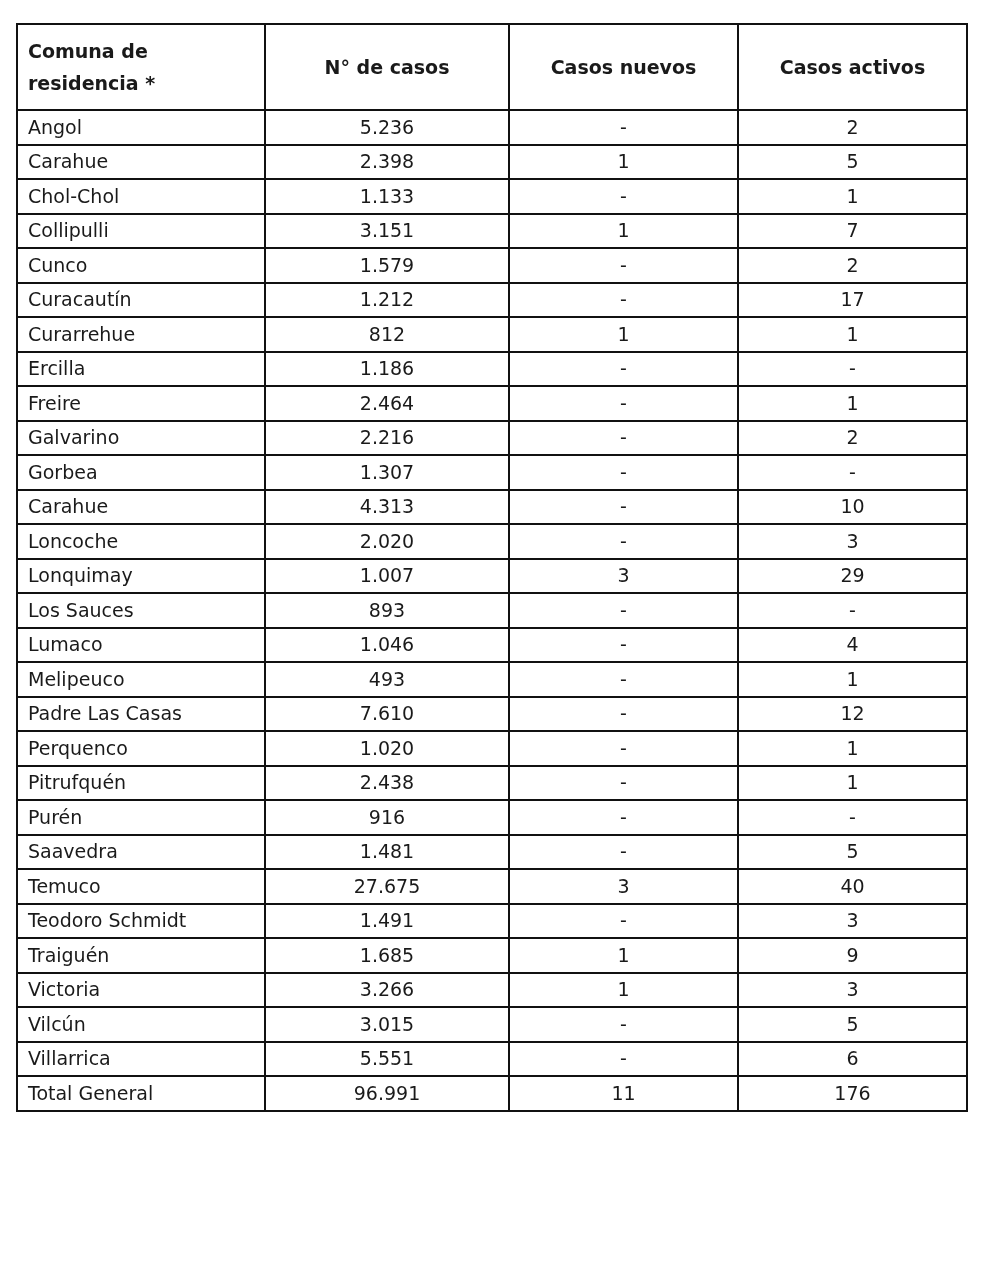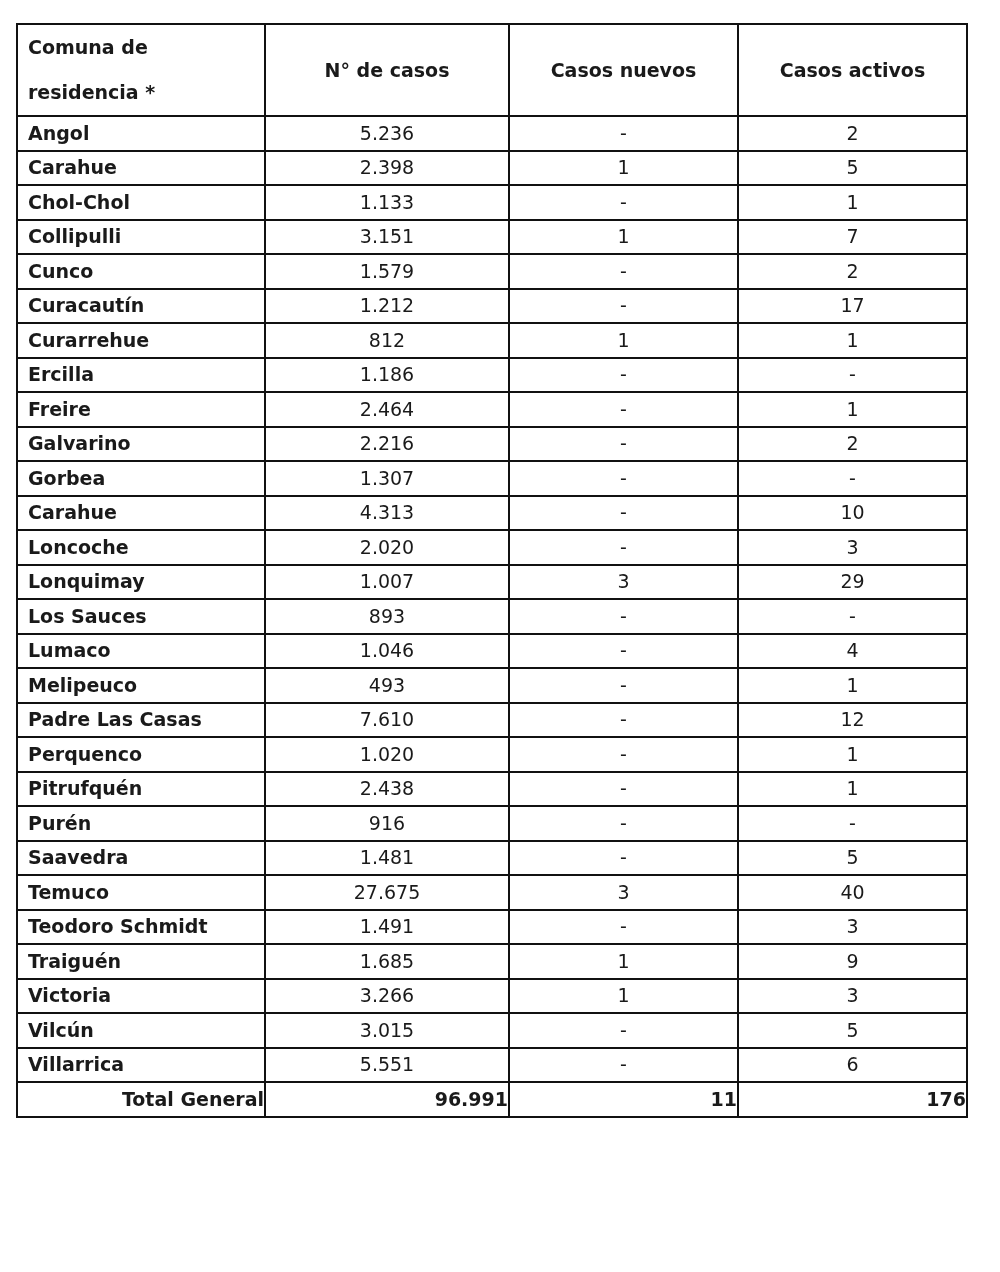--- a/index.html
+++ b/index.html
@@ -39,36 +39,34 @@
   th {
     height: 84px;
     font-weight: bold;
     font-size: 19px;
     text-align: center;
     vertical-align: middle;
   }
   th.first {
     text-align: left;
     padding-left: 10px;
-    line-height: 45px;
+    line-height: 32px;
     white-space: normal;
   }
   td {
     height: 32.5px;
     text-align: center;
     vertical-align: middle;
   }
   td.name {
     text-align: left;
     padding-left: 10px;
-    font-weight: bold;
   }
   tr.total td {
-    font-weight: bold;
-    text-align: right;
+    font-weight: normal;
   }
 </style>
 </head>
 <body>
 
 <div class="table-wrap">
   <table>
     <colgroup>
       <col class="c1">
         <col class="c2">

